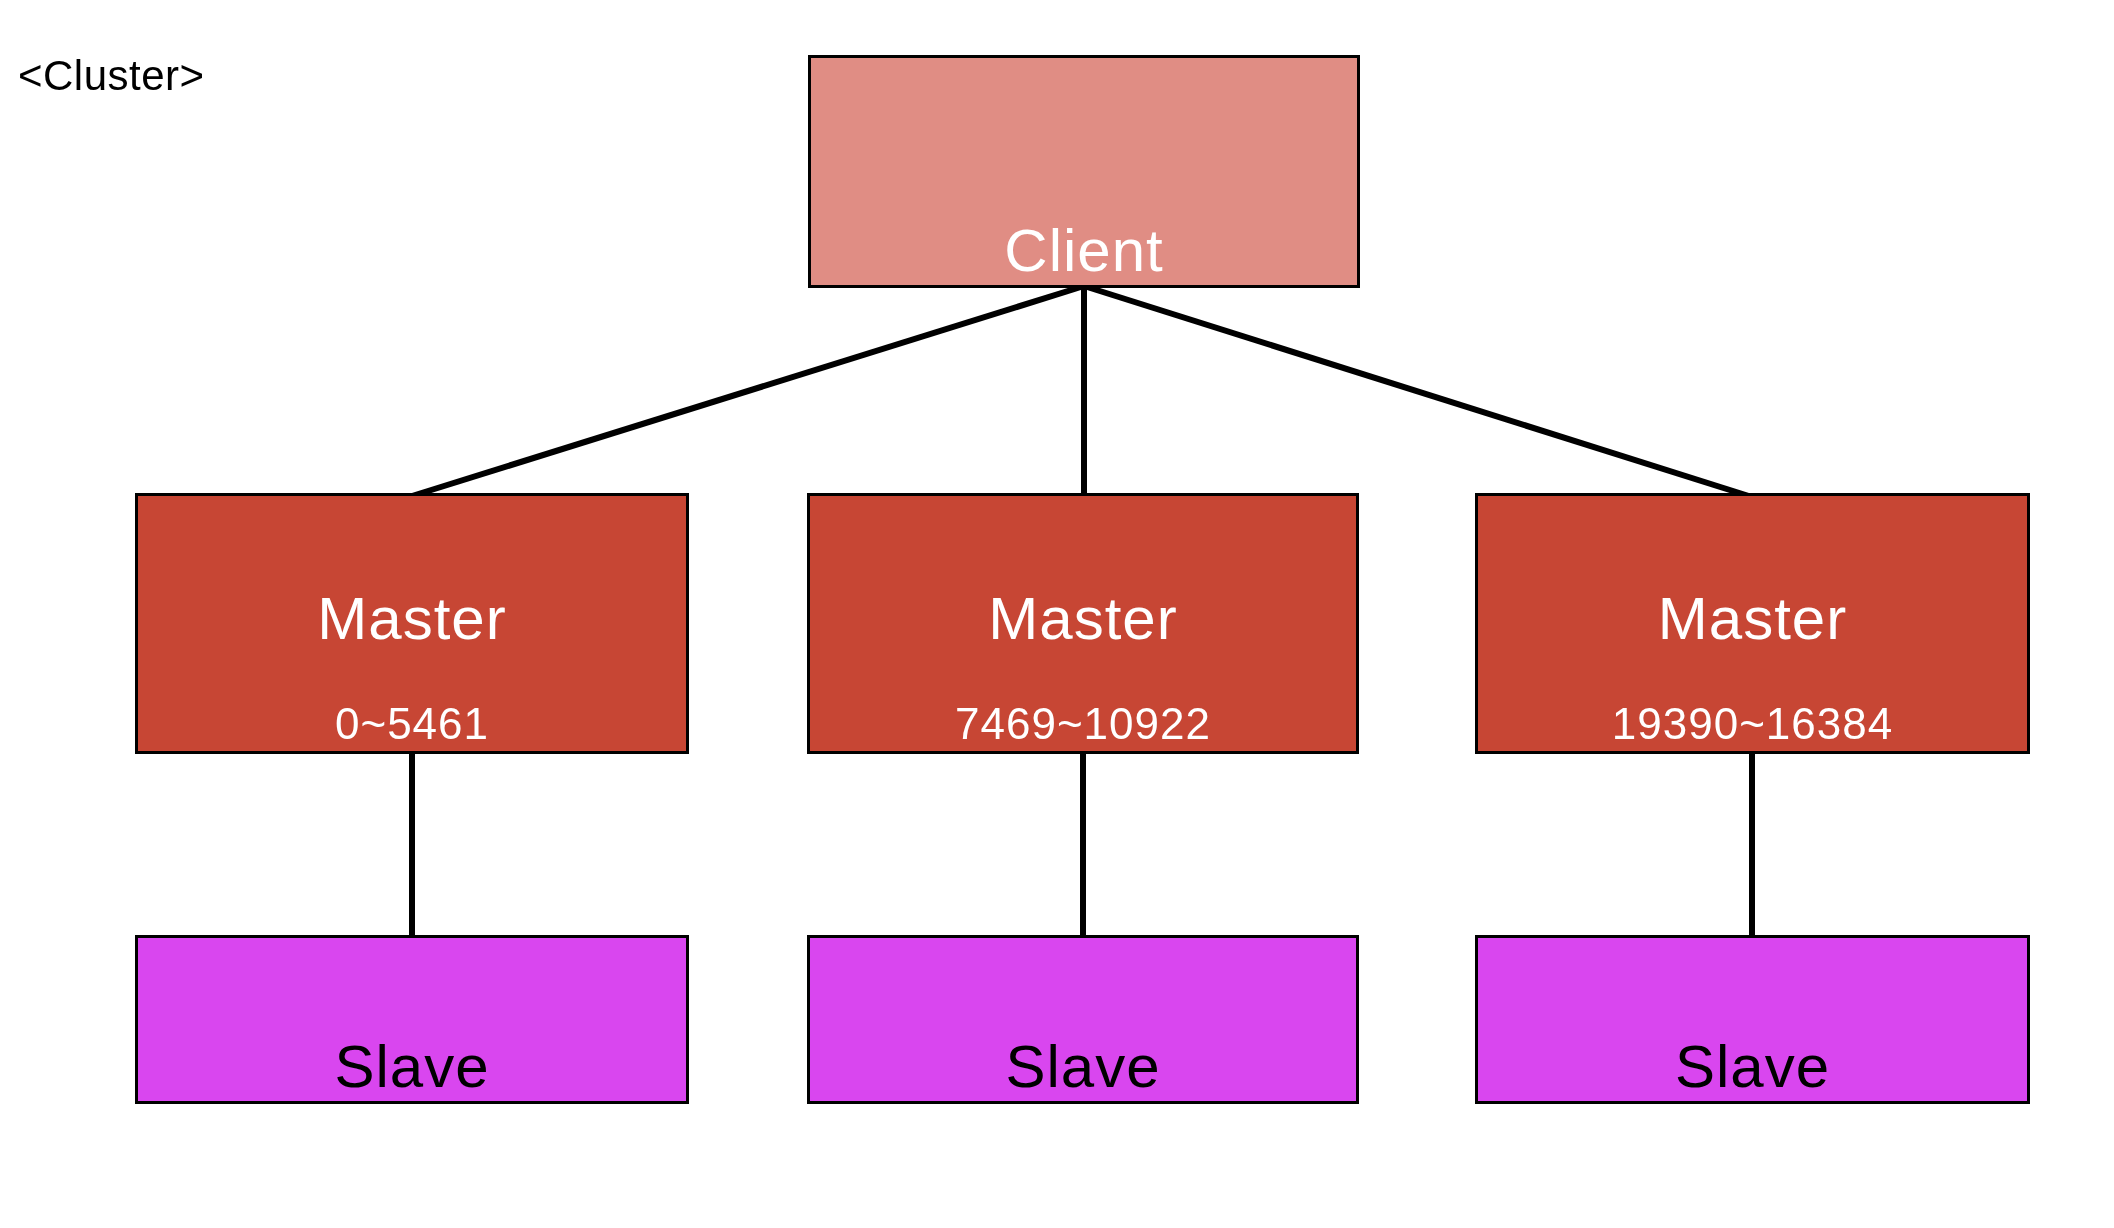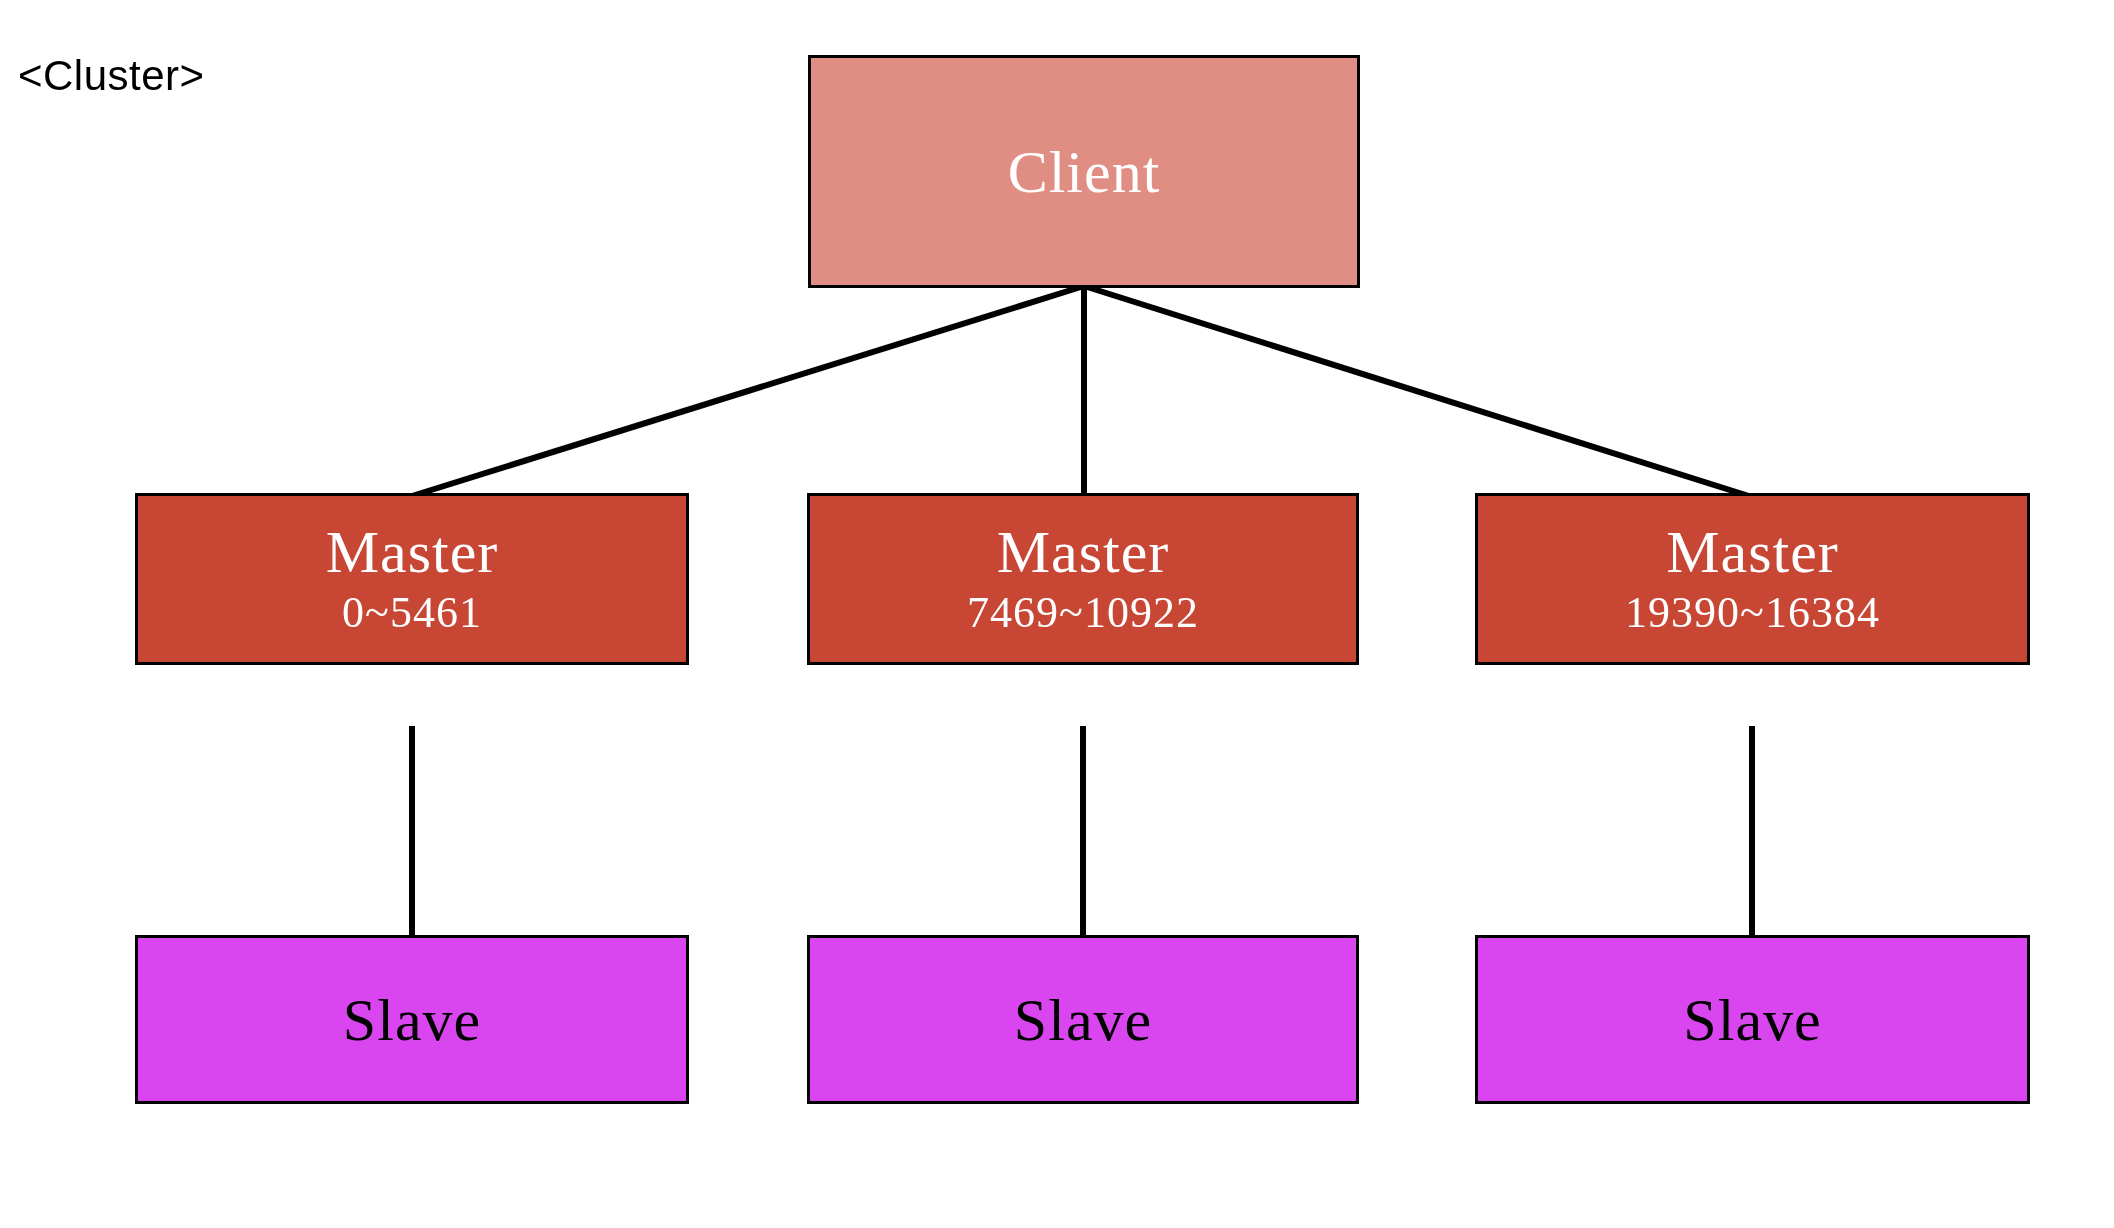--- a/index.html
+++ b/index.html
@@ -32,40 +32,40 @@
     width: 2114px;
     height: 1228px;
     z-index: 0;
   }
   .node {
     position: absolute;
     box-sizing: border-box;
     display: flex;
     flex-direction: column;
     align-items: center;
-    justify-content: center;
+    justify-content: flex-end;
     z-index: 1;
     text-align: center;
-    font-family: Liberation Serif, serif;
   }
   .client-node {
     left: 808px;
     top: 55px;
     width: 552px;
     height: 233px;
     background: #e08d84;
     border: 3px solid #000000;
     color: #ffffff;
   }
   .master-node {
     top: 493px;
-    height: 172px;
+    height: 261px;
     background: #c74634;
     border: 3px solid #000000;
     color: #ffffff;
+    gap: 44px;
   }
   .master-1 { left: 135px;  width: 554px; }
   .master-2 { left: 807px;  width: 552px; }
   .master-3 { left: 1475px; width: 555px; }
   .slave-node {
     top: 935px;
     height: 169px;
     background: #d946ef;
     border: 3px solid #000000;
     color: #000000;

